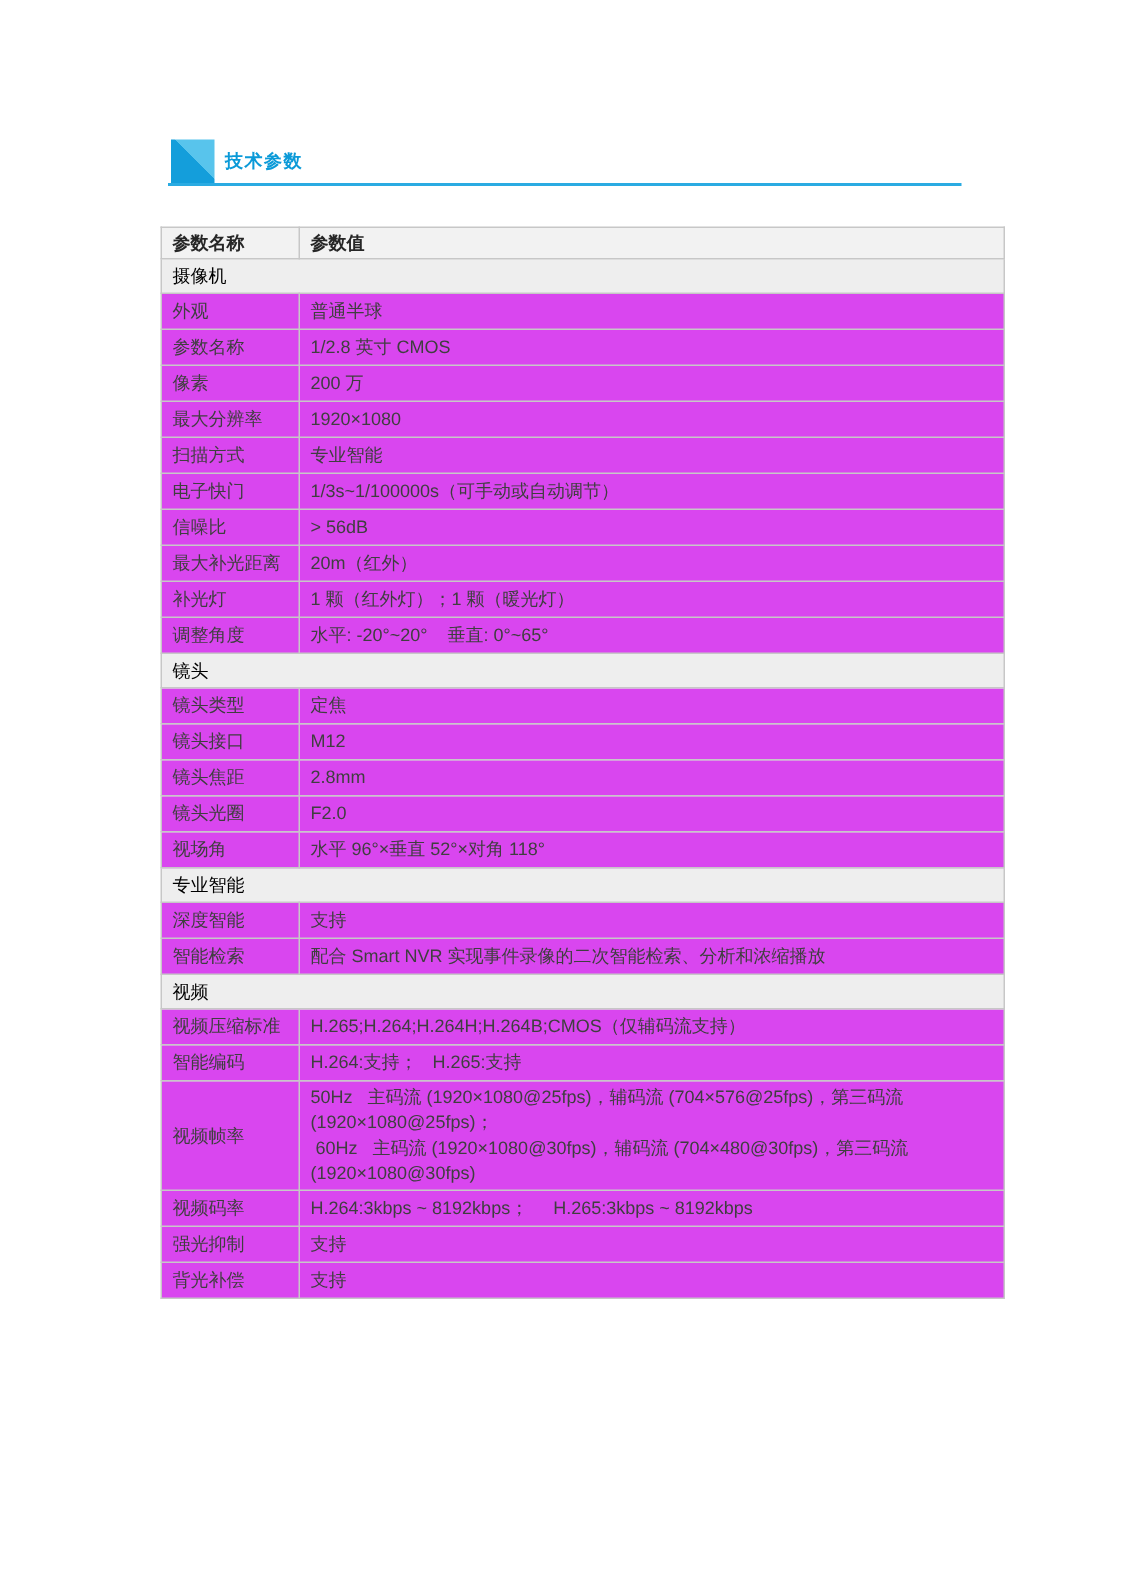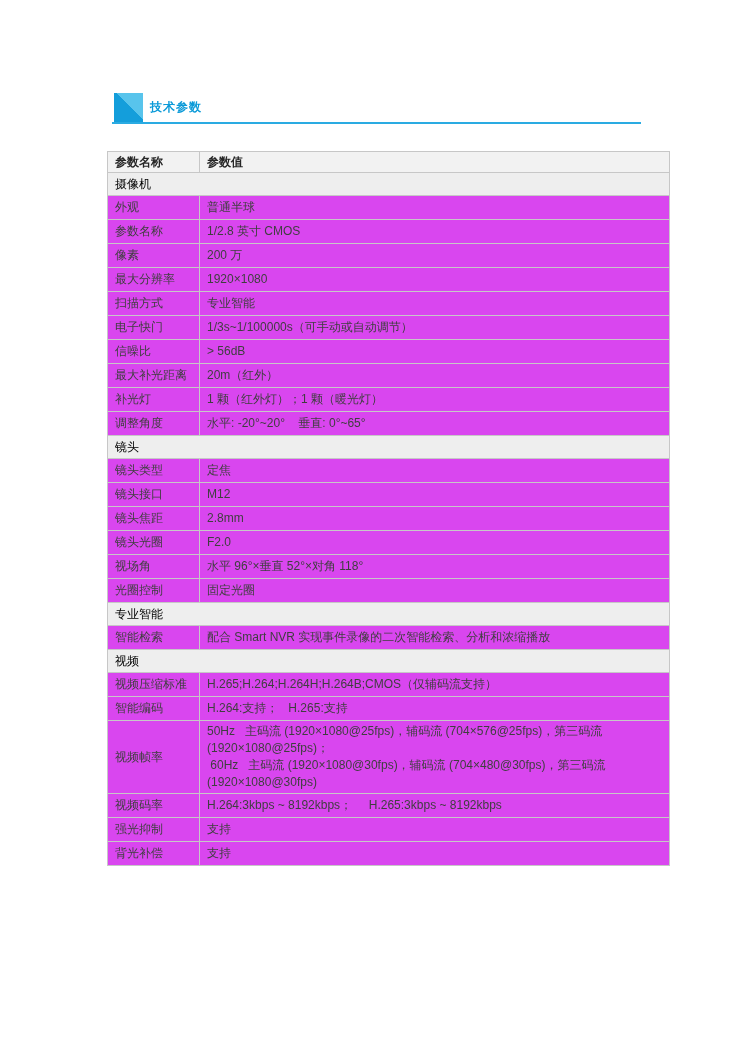--- a/index.html
+++ b/index.html
@@ -146,26 +146,26 @@
           <td class="cell-value">2.8mm</td>
         </tr>
         <tr class="data-row">
           <td class="cell-name">镜头光圈</td>
           <td class="cell-value">F2.0</td>
         </tr>
         <tr class="data-row">
           <td class="cell-name">视场角</td>
           <td class="cell-value">水平 96°×垂直 52°×对角 118°</td>
         </tr>
-        <tr class="data-row">
-          <td class="cell-name">光圈控制</td>
-          <td class="cell-value">固定光圈</td>
-        </tr>
         <tr class="section-row">
           <td colspan="2">专业智能</td>
+        </tr>
+        <tr class="data-row">
+          <td class="cell-name">深度智能</td>
+          <td class="cell-value">支持</td>
         </tr>
         <tr class="data-row">
           <td class="cell-name">智能检索</td>
           <td class="cell-value">配合 Smart NVR 实现事件录像的二次智能检索、分析和浓缩播放</td>
         </tr>
         <tr class="section-row">
           <td colspan="2">视频</td>
         </tr>
         <tr class="data-row">
           <td class="cell-name">视频压缩标准</td>

